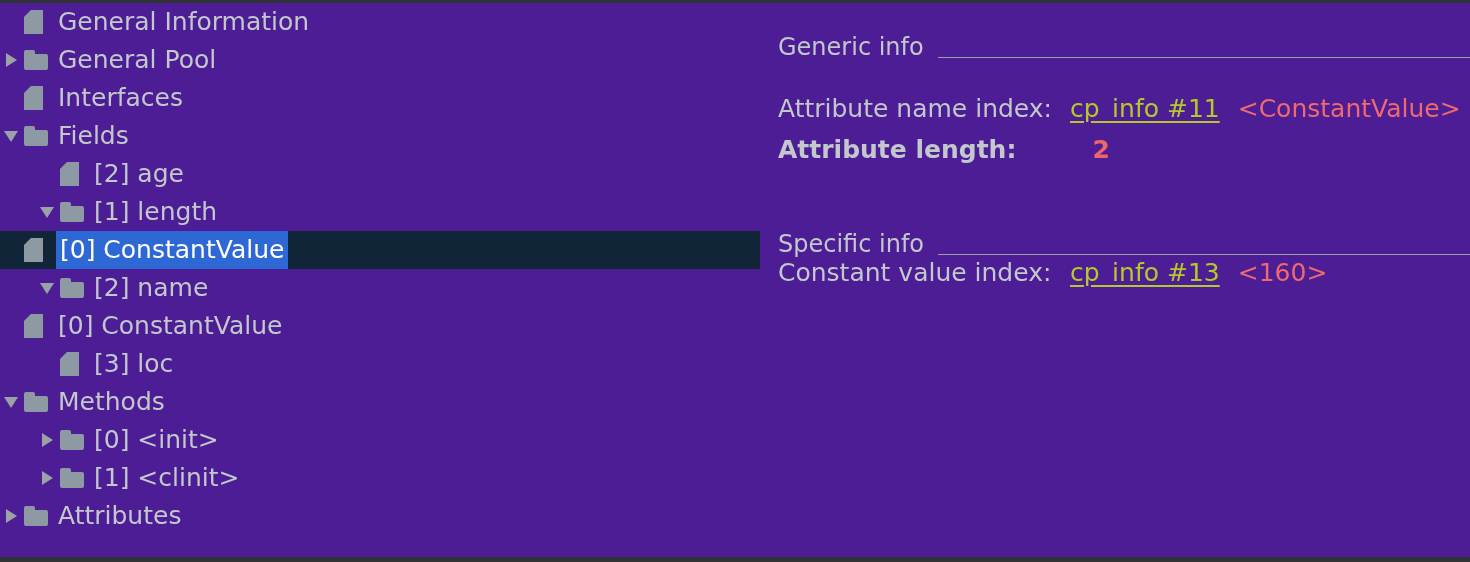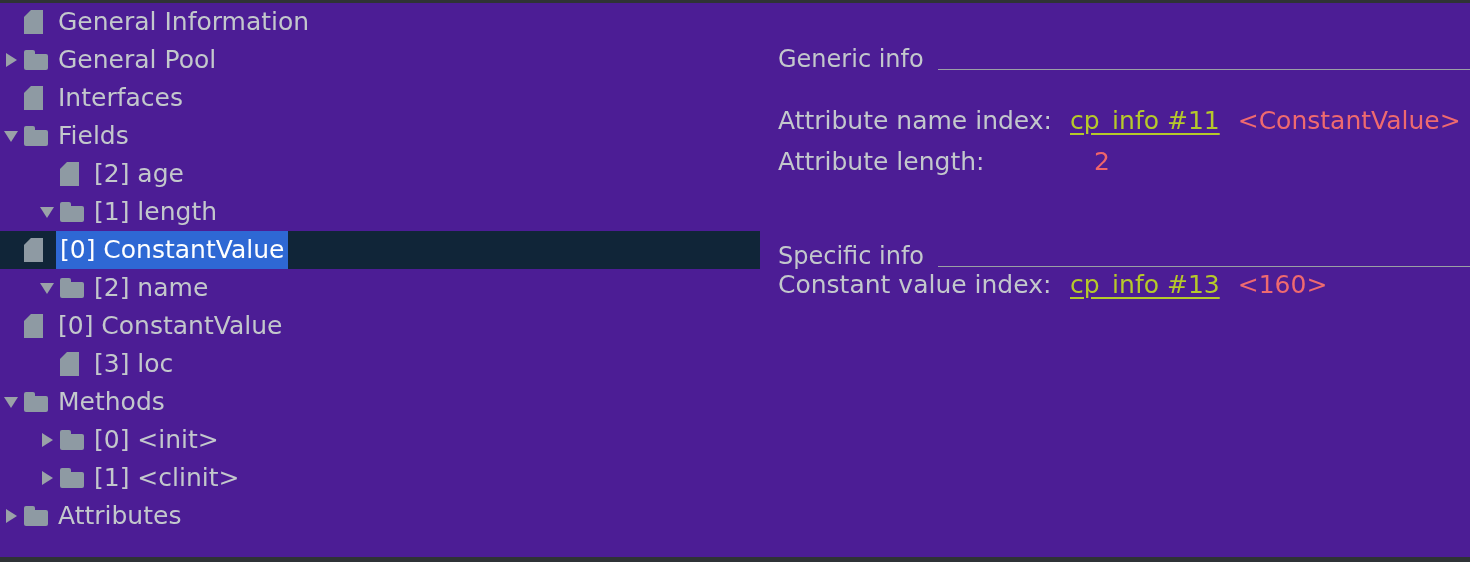--- a/index.html
+++ b/index.html
@@ -310,32 +310,32 @@
         </span>
         <span class="icon-wrap">
           <span class="ico-folder"></span>
         </span>
         <span class="tree-label">Attributes</span>
       </div>
     </div>
 
   <div id="detail-panel">
 
-    <div class="section-header" style="margin-top:42px;">
+    <div class="section-header" style="margin-top:30px;">
       <span class="section-title">Generic info</span>
       <span class="section-rule"></span>
     </div>
 
     <div id="generic-rows" style="margin-top:33px;">
         <div class="kv-row" style="margin-top: 0px;">
           <span class="kv-key">Attribute name index:</span>
           <span class="kv-link">cp_info #11</span>
           <span class="kv-extra">&lt;ConstantValue&gt;</span>
         </div>
-        <div class="kv-row" style="margin-top: 12px;">
+        <div class="kv-row" style="margin-top: 12px; font-weight: bold;">
           <span class="kv-key">Attribute length:</span>
           <span class="kv-val-num">2</span>
         </div>
       </div>
 
     <div class="section-header" style="margin-top:66px;text-align:center;">
       <span class="section-title">Specific info</span>
       <span class="section-rule"></span>
     </div>
 

